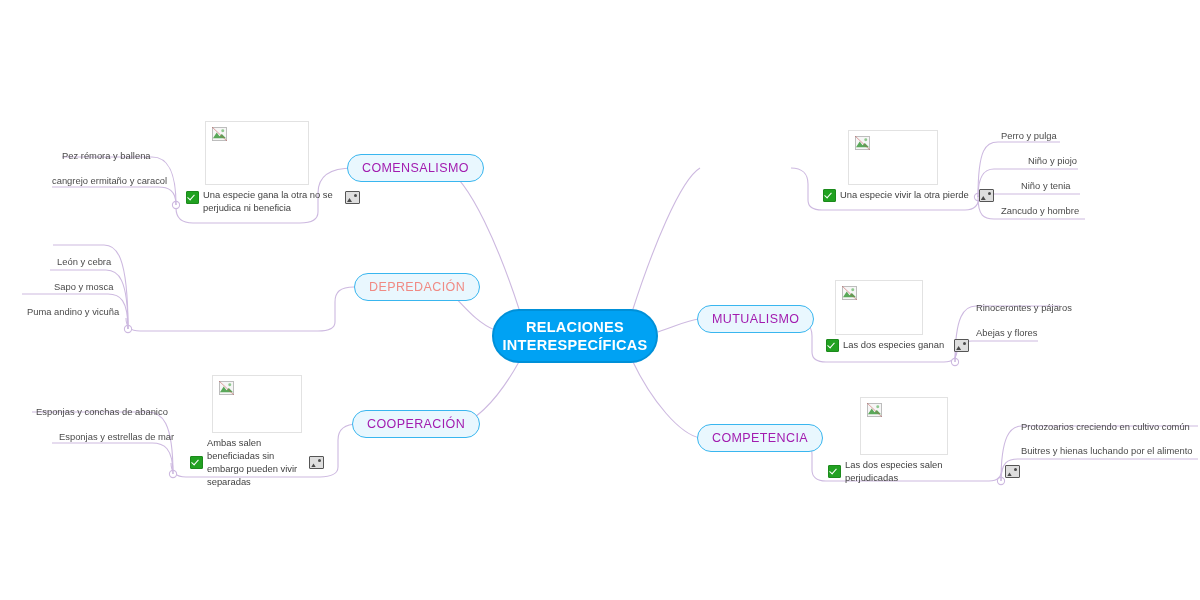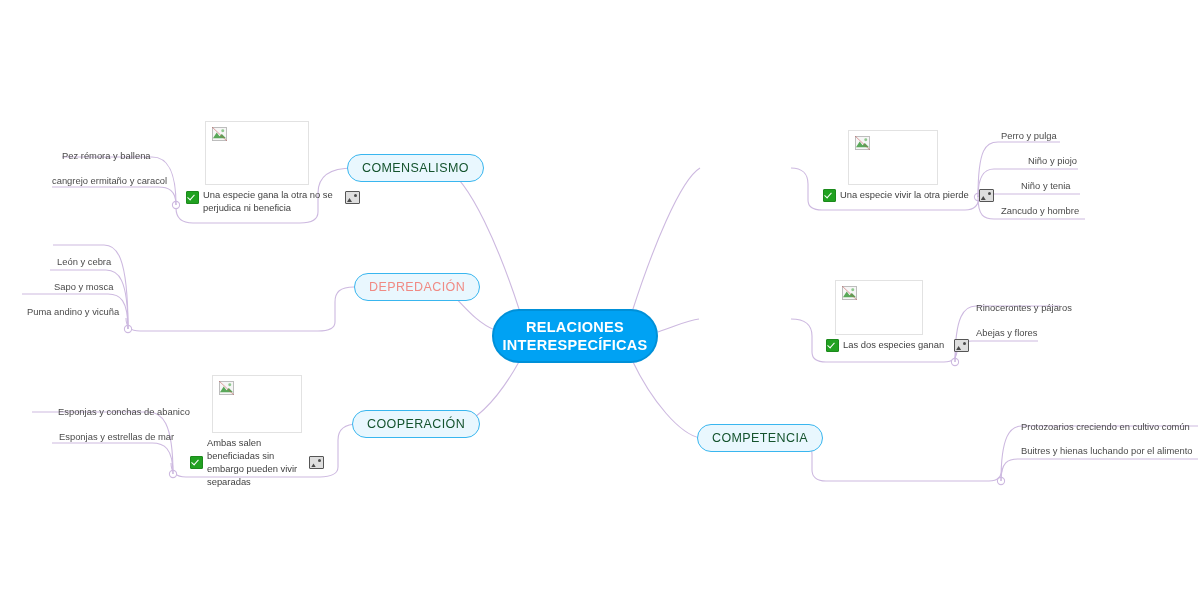--- a/index.html
+++ b/index.html
@@ -62,21 +62,21 @@
     box-sizing: border-box;
   }
 
   
   .branch {
     position: absolute;
     height: 28px;
     background: #e9f7fe;
     border: 1.6px solid #39b6ef;
     border-radius: 14px;
-    color: #14532d;
+    color: #a21caf;
     font-size: 12.5px;
     letter-spacing: 0.4px;
     display: flex;
     align-items: center;
     justify-content: center;
     box-sizing: border-box;
     white-space: nowrap;
     padding: 0 14px;
   }
   .branch.accent-red { color: #f08a84; }
@@ -231,20 +231,21 @@
     <span>INTERESPECÍFICAS</span>
   </div>
 
   <div class="branch" style="left:347px; top:154px;">COMENSALISMO</div>
 
   <div class="branch accent-red" style="left:354px; top:273px;">DEPREDACIÓN</div>
 
   <div class="branch" style="left:352px; top:410px;">COOPERACIÓN</div>
 
 
+  <div class="branch" style="left:697px; top:305px;">MUTUALISMO</div>
 
   <div class="branch" style="left:697px; top:424px;">COMPETENCIA</div>
 
   <div class="note" style="left:186px; top:121px;">
     <div class="frame" style="width:104px; height:64px; margin-left:19px;">
       <svg class="brokenimg" viewBox="0 0 16 15">
         <rect x="0.5" y="0.5" width="15" height="14" fill="#f6f6f6" stroke="#b9b9b9" stroke-width="1"></rect>
         <path d="M1 12 L5 6 L8 10 L10.5 7.5 L15 12 Z" fill="#5aa85a"></path>
         <circle cx="11.5" cy="4" r="1.6" fill="#8fc98f"></circle>
         <path d="M0 0 L16 15" stroke="#c24a4a" stroke-width="1" opacity="0.55"></path>
@@ -299,29 +300,44 @@
         <path d="M0 0 L16 15" stroke="#c24a4a" stroke-width="1" opacity="0.55"></path>
       </svg>
     </div>
     <div class="caption" style="align-items:center;">
       <span class="chk" style="margin-top:0;"></span>
       <span class="cap-text" style="max-width:110px;">Las dos especies ganan</span>
       <span class="imgbadge" style="margin-top:0;"></span>
     </div>
   </div>
 
+  <div class="note" style="left:828px; top:397px;">
+    <div class="frame" style="width:88px; height:58px; margin-left:32px;">
+      <svg class="brokenimg" viewBox="0 0 16 15">
+        <rect x="0.5" y="0.5" width="15" height="14" fill="#f6f6f6" stroke="#b9b9b9" stroke-width="1"></rect>
+        <path d="M1 12 L5 6 L8 10 L10.5 7.5 L15 12 Z" fill="#5aa85a"></path>
+        <circle cx="11.5" cy="4" r="1.6" fill="#8fc98f"></circle>
+        <path d="M0 0 L16 15" stroke="#c24a4a" stroke-width="1" opacity="0.55"></path>
+      </svg>
+    </div>
+    <div class="caption" style="align-items:center;">
+      <span class="chk" style="margin-top:0;"></span>
+      <span class="cap-text" style="max-width:150px;">Las dos especies salen perjudicadas</span>
+      <span class="imgbadge" style="margin-top:0;"></span>
+    </div>
+  </div>
 
   <div class="leaf left" style="left:62px; top:151px;">Pez rémora y ballena</div>
   <div class="leaf left" style="left:52px; top:176px;">cangrejo ermitaño y caracol</div>
 
   <div class="leaf left" style="left:57px; top:257px;">León y cebra</div>
   <div class="leaf left" style="left:54px; top:282px;">Sapo y mosca</div>
   <div class="leaf left" style="left:27px; top:307px;">Puma andino y vicuña</div>
 
-  <div class="leaf left" style="left:58px; top:407px;">Esponjas y conchas de abanico</div>
+  <div class="leaf left" style="left:36px; top:407px;">Esponjas y conchas de abanico</div>
   <div class="leaf left" style="left:59px; top:432px;">Esponjas y estrellas de mar</div>
 
   <div class="leaf right" style="left:1001px; top:131px;">Perro y pulga</div>
   <div class="leaf right" style="left:1001px; top:156px;padding-left:27px;">Niño y piojo</div>
   <div class="leaf right" style="left:1001px; top:181px;padding-left:20px;">Niño y tenia</div>
   <div class="leaf right" style="left:1001px; top:206px;">Zancudo y hombre</div>
 
   <div class="leaf right" style="left:976px; top:303px;">Rinocerontes y pájaros</div>
   <div class="leaf right" style="left:976px; top:328px;">Abejas y flores</div>
 

